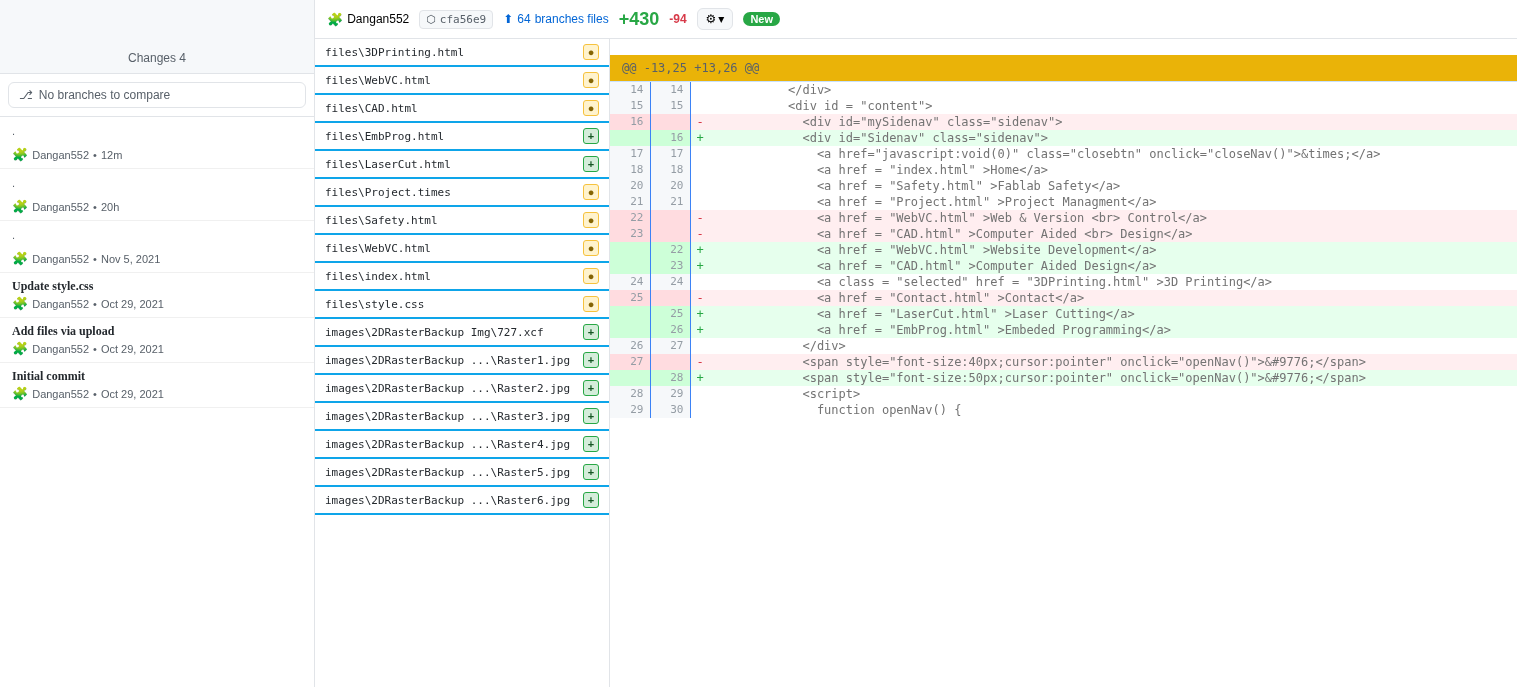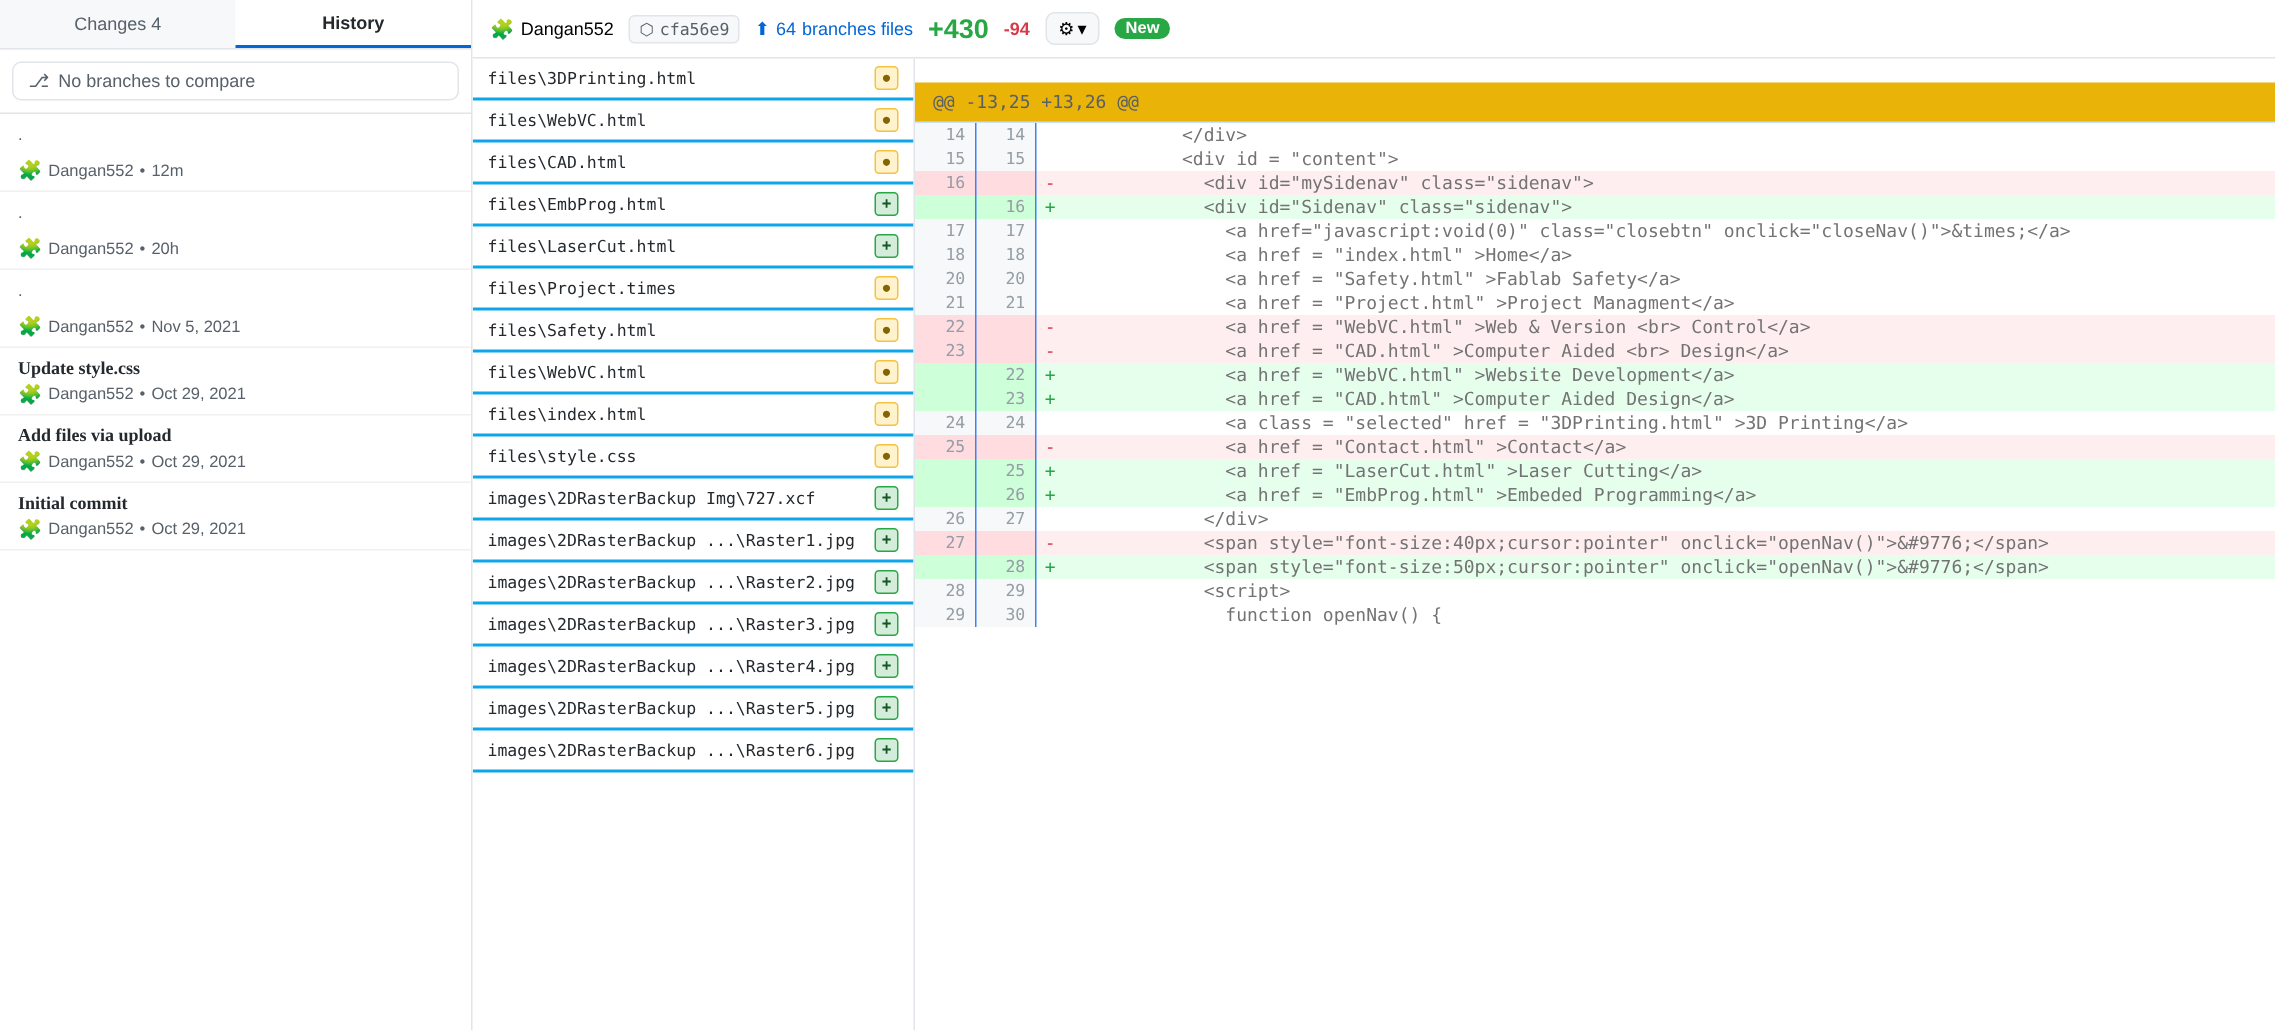--- a/index.html
+++ b/index.html
@@ -1,21 +1,21 @@
 <!DOCTYPE html>
 <html><head>
   <meta charset="utf-8">
   <style>
     * { box-sizing: border-box; margin: 0; padding: 0; }
     body { font-family: -apple-system, BlinkMacSystemFont, 'Segoe UI', sans-serif; font-size: 12px; background: #fff; display: flex; height: 687px; overflow: hidden; }
 
     
     .left-panel { width: 315px; min-width: 315px; border-right: 1px solid #e1e4e8; display: flex; flex-direction: column; overflow: hidden; }
     .tabs { display: flex; border-bottom: 1px solid #e1e4e8; background: #f6f8fa; }
-    .tab { flex: 1; padding: 8px 12px; text-align: center; cursor: pointer; font-size: 12px; color: #586069; border: none; background: transparent; }
+    .tab { flex: 1; padding: 8px 12px; text-align: center; cursor: pointer; font-size: 12px; color: #586069; border: none; background: transparent; margin-top: 43px; }
     .tab.active { background: #fff; border-bottom: 2px solid #0366d6; color: #24292e; font-weight: 600; }
     .branches-bar { padding: 8px; border-bottom: 1px solid #e1e4e8; }
     .branches-btn { display: flex; align-items: center; gap: 6px; padding: 5px 10px; border: 1px solid #e1e4e8; border-radius: 6px; background: #fff; color: #586069; font-size: 12px; cursor: pointer; width: 100%; }
     .commit-list { overflow-y: auto; flex: 1; }
     .commit-group-dot { padding: 8px 12px 4px; font-size: 11px; color: #586069; }
     .commit-item { padding: 6px 12px; border-bottom: 1px solid #f0f0f0; cursor: pointer; }
     .commit-title { font-size: 12px; color: #24292e; font-weight: 600; margin-bottom: 2px; font-family: Liberation Serif, serif; }
     .commit-meta { display: flex; align-items: center; gap: 4px; font-size: 11px; color: #586069; }
     .puzzle-icon { display: inline-block; font-size: 13px; }
 
@@ -57,21 +57,20 @@
     .diff-row-add .line-marker { color: #28a745; }
     .diff-row-normal .line-num { background: #f6f8fa; }
     .empty-line-num { background: #f6f8fa; }
   </style>
 </head>
 <body>
 
 <div class="left-panel">
   <div class="tabs">
     <button class="tab">Changes 4</button>
-    <button class="tab active">History</button>
   </div>
   <div class="branches-bar">
     <button class="branches-btn">
       <span>⎇</span>
       <span>No branches to compare</span>
     </button>
   </div>
   <div class="commit-list">
     <div class="commit-group-dot">.</div>
     <div class="commit-item">

